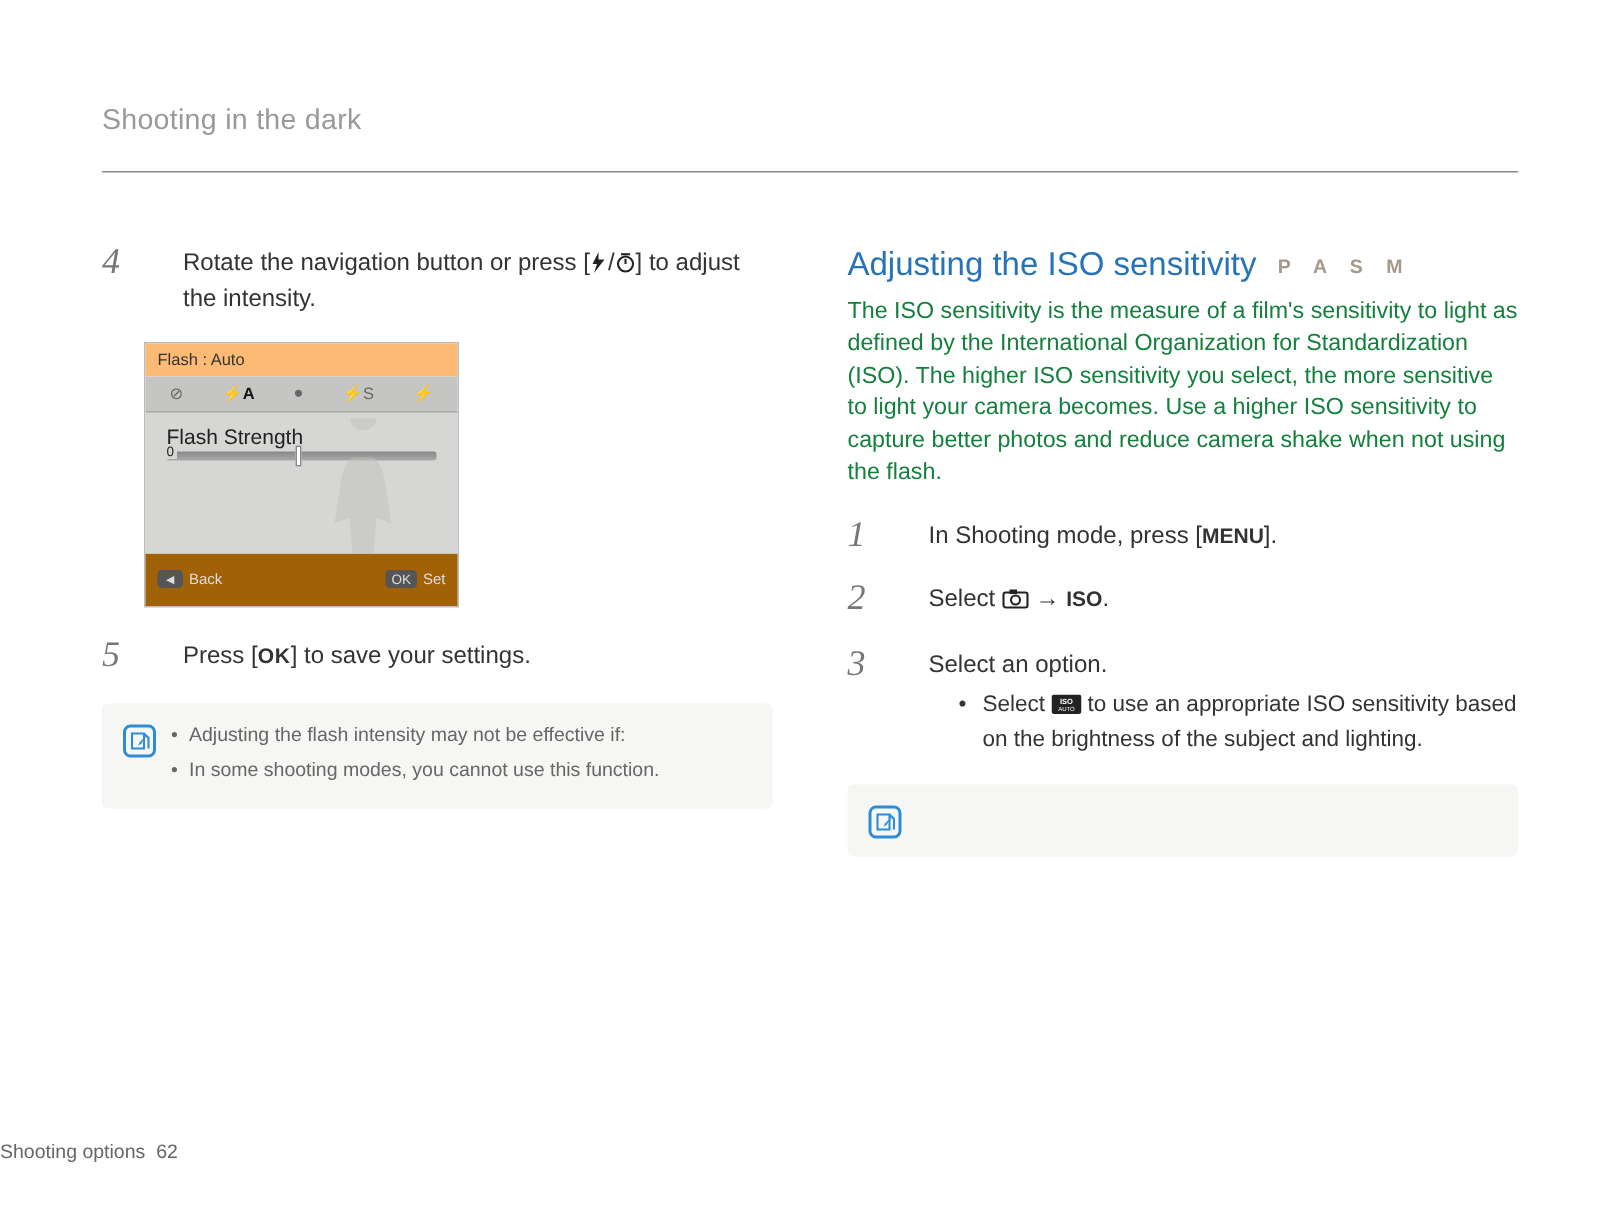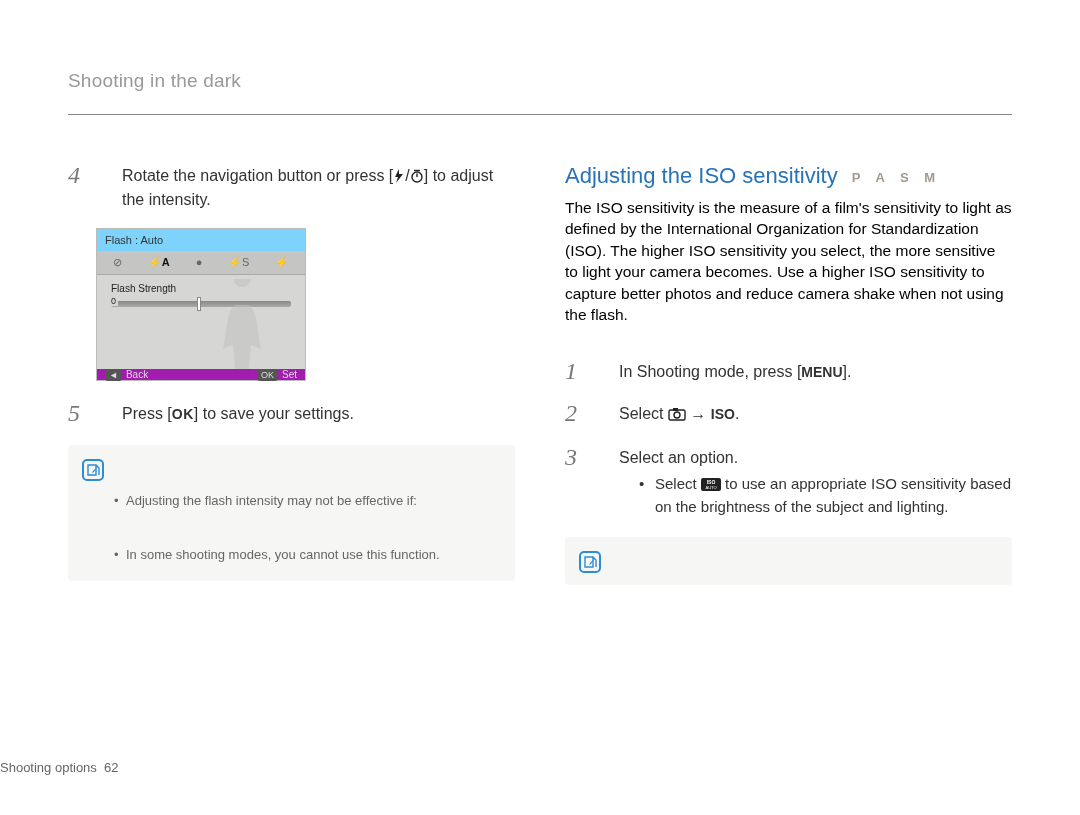--- a/index.html
+++ b/index.html
@@ -55,22 +55,22 @@
     font-size: 13px;
     letter-spacing: 6px;
     color: #a59a8a;
     font-weight: 600;
     margin-left: 8px;
     vertical-align: middle;
   }
   .para {
     font-size: 15.5px;
     line-height: 1.38;
-    color: #000000;
-    margin-bottom: 34px;
+    color: #15803d;
+    margin-bottom: 20px;
   }
   .sub-bullet {
     display: flex;
     gap: 8px;
     font-size: 15px;
     line-height: 1.35;
     color: #333;
     margin-left: 20px;
     margin-top: 6px;
   }
@@ -91,34 +91,34 @@
     border: 2px solid #2e8cd6;
     border-radius: 5px;
     display: flex;
     align-items: center;
     justify-content: center;
     flex-shrink: 0;
     margin-top: 2px;
   }
   .note-icon svg { width: 14px; height: 14px; }
   .note-list { list-style: none; }
-  .note-list > li { margin-bottom: 4px; padding-left: 12px; position: relative; margin-top: 35px; }
+  .note-list > li { margin-bottom: 4px; padding-left: 12px; position: relative; }
   .note-list > li::before { content: "•"; position: absolute; left: 0; }
   .note-sublist { list-style: none; margin-top: 2px; }
   .note-sublist > li { padding-left: 14px; position: relative; margin-bottom: 2px; }
   .note-sublist > li::before { content: "-"; position: absolute; left: 0; }
   .lcd {
     width: 210px;
     border: 1px solid #bbb;
     margin: 8px 0 20px 28px;
     font-size: 10px;
     color: #333;
   }
   .lcd-top {
-    background: #7dd3fc;
+    background: #fdba74;
     padding: 5px 8px;
     font-size: 11px;
   }
   .lcd-main {
     background: #d6d6d4;
     position: relative;
     height: 118px;
     overflow: hidden;
   }
   .icon-row {
@@ -129,21 +129,21 @@
     border-bottom: 1px solid #aaa;
     font-size: 11px;
     justify-content: space-around;
   }
   .icon-row span { color: #666; }
   .icon-row .sel { color: #111; font-weight: 600; }
   .lcd-label {
     position: absolute;
     top: 32px;
     left: 14px;
-    font-size: 10px;
+    font-size: 14px;
     color: #222;
   }
   .slider {
     position: absolute;
     top: 50px;
     left: 14px;
     right: 14px;
     height: 6px;
     background: linear-gradient(#888,#aaa);
     border-radius: 2px;
@@ -169,25 +169,25 @@
   }
   .silhouette {
     position: absolute;
     right: 28px;
     bottom: 0;
     width: 70px;
     height: 90px;
     opacity: 0.5;
   }
   .lcd-bottom {
-    background: #a21caf;
+    background: #a16207;
     color: #ddd;
     display: flex;
     justify-content: space-between;
-    padding: 0 8px;
+    padding: 12px 8px;
     font-size: 10px;
   }
   .lcd-btn {
     background: #555;
     border-radius: 3px;
     padding: 1px 4px;
     font-size: 9px;
     margin-right: 4px;
   }
   .inline-icon {

